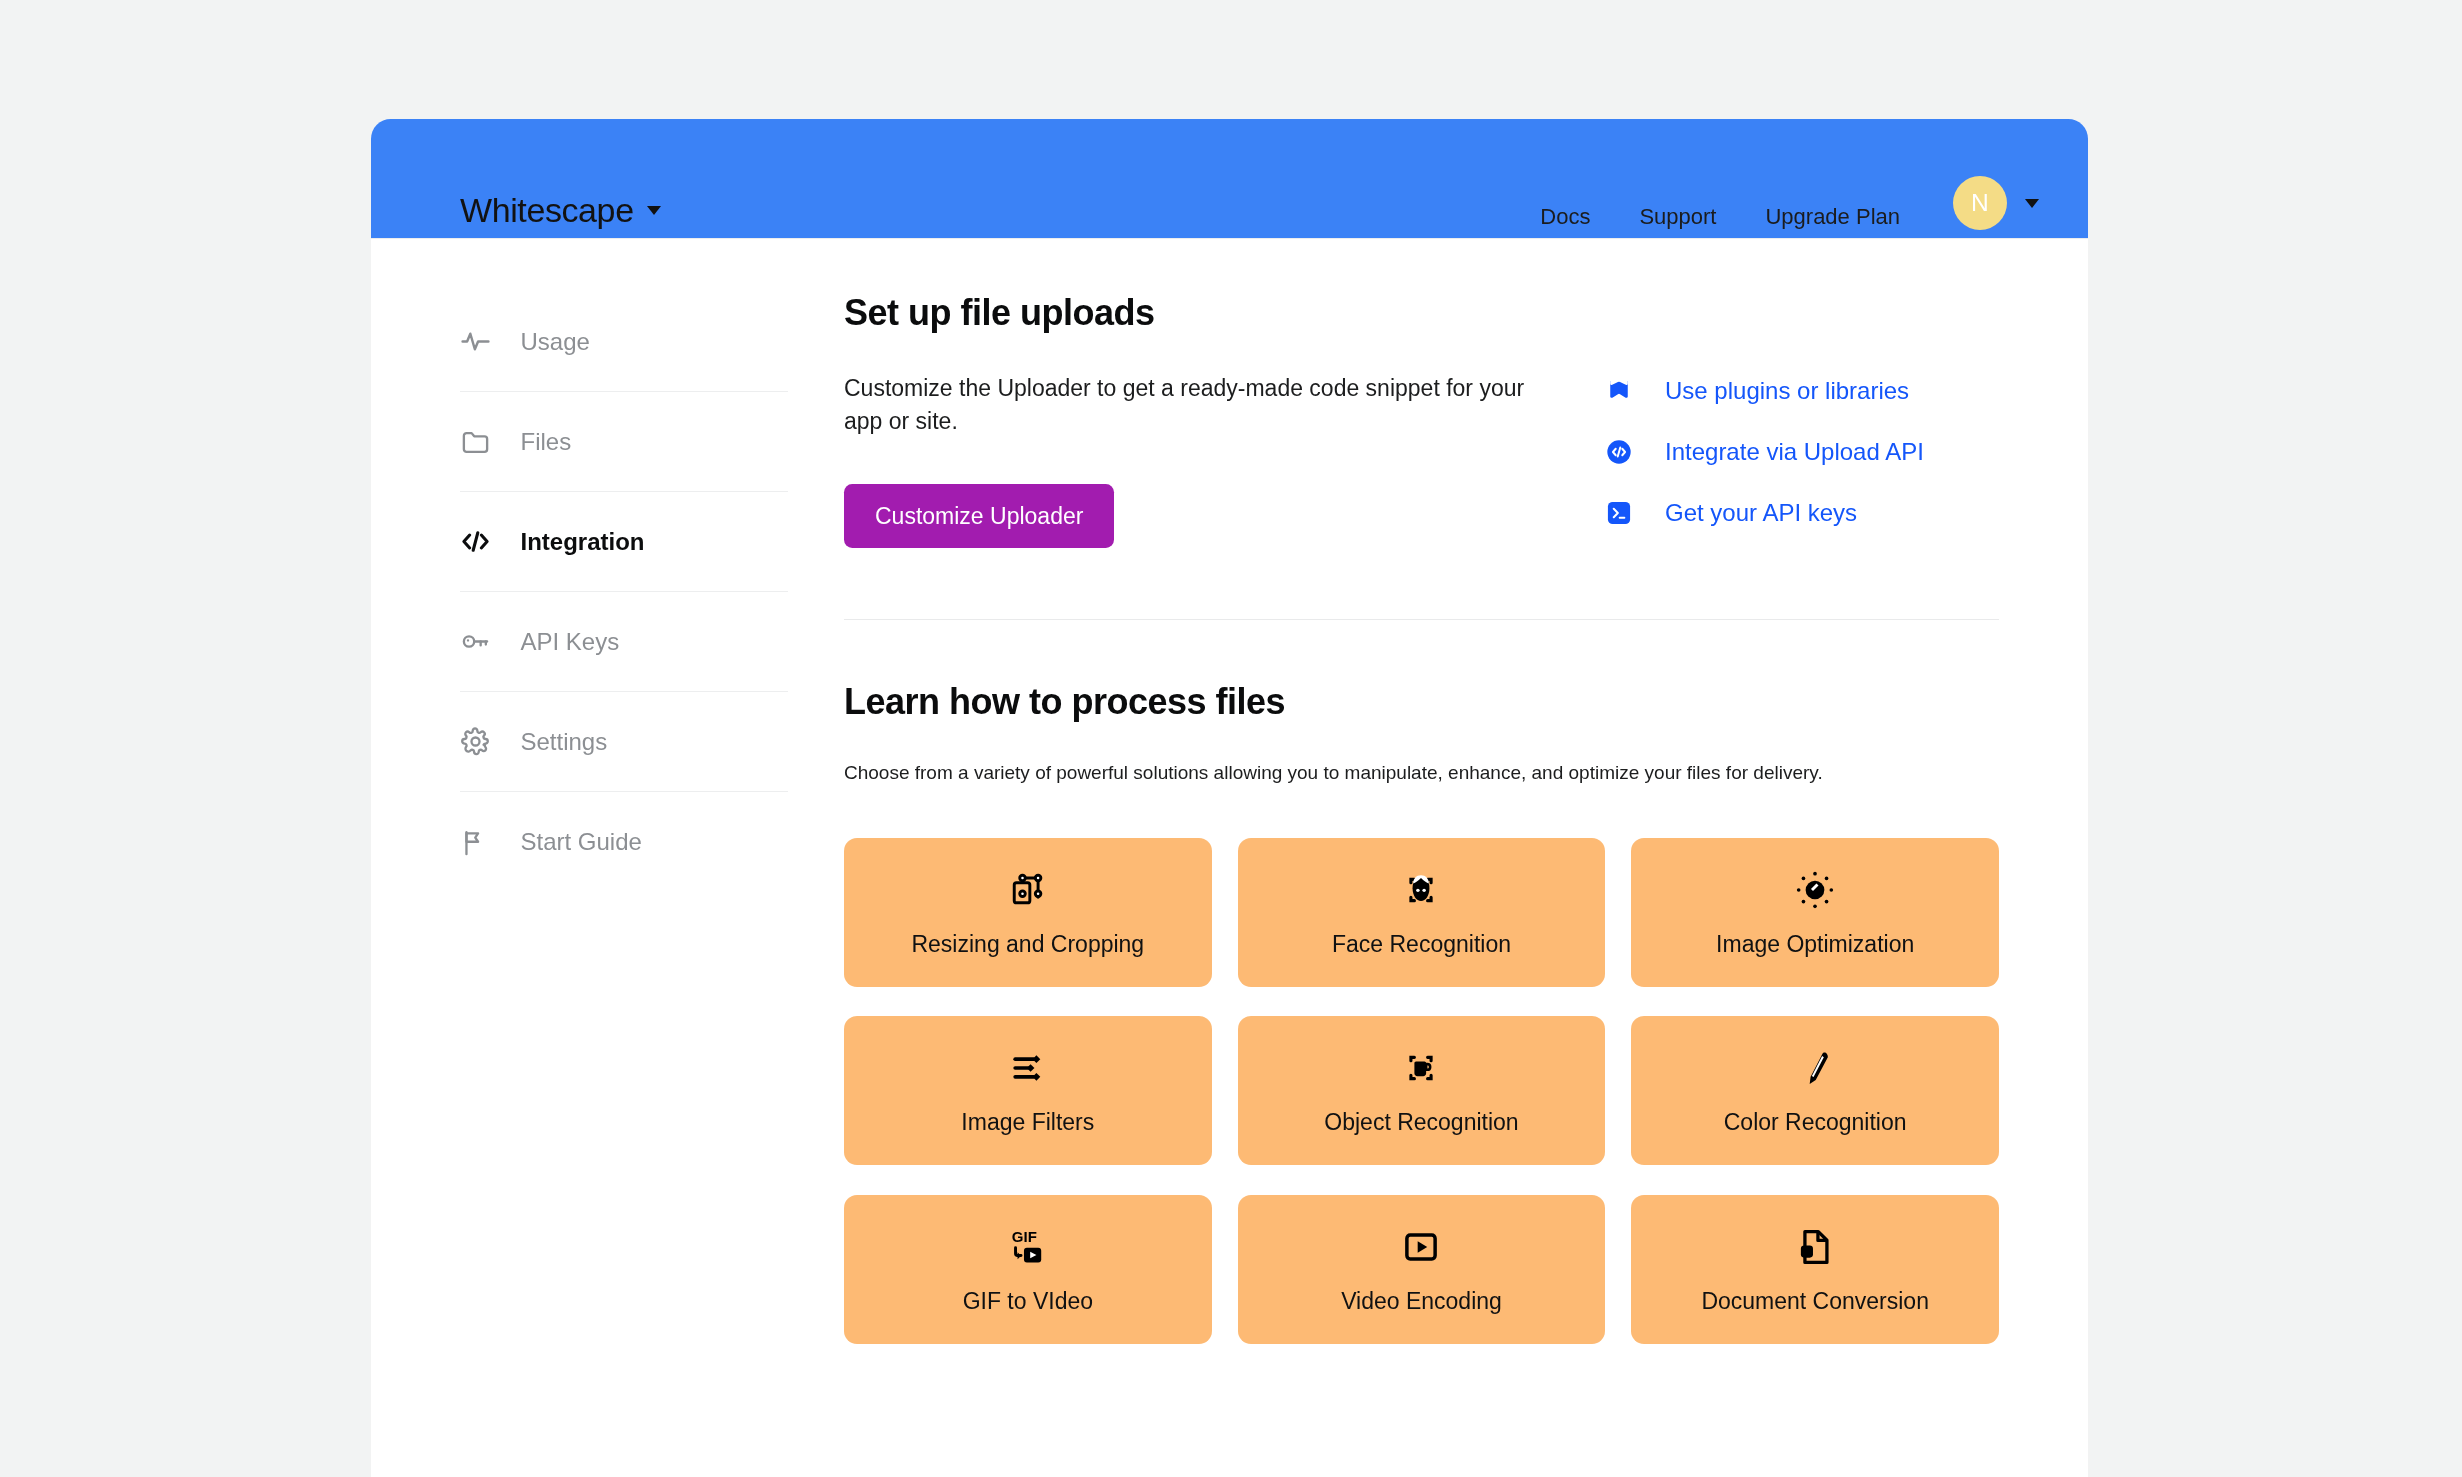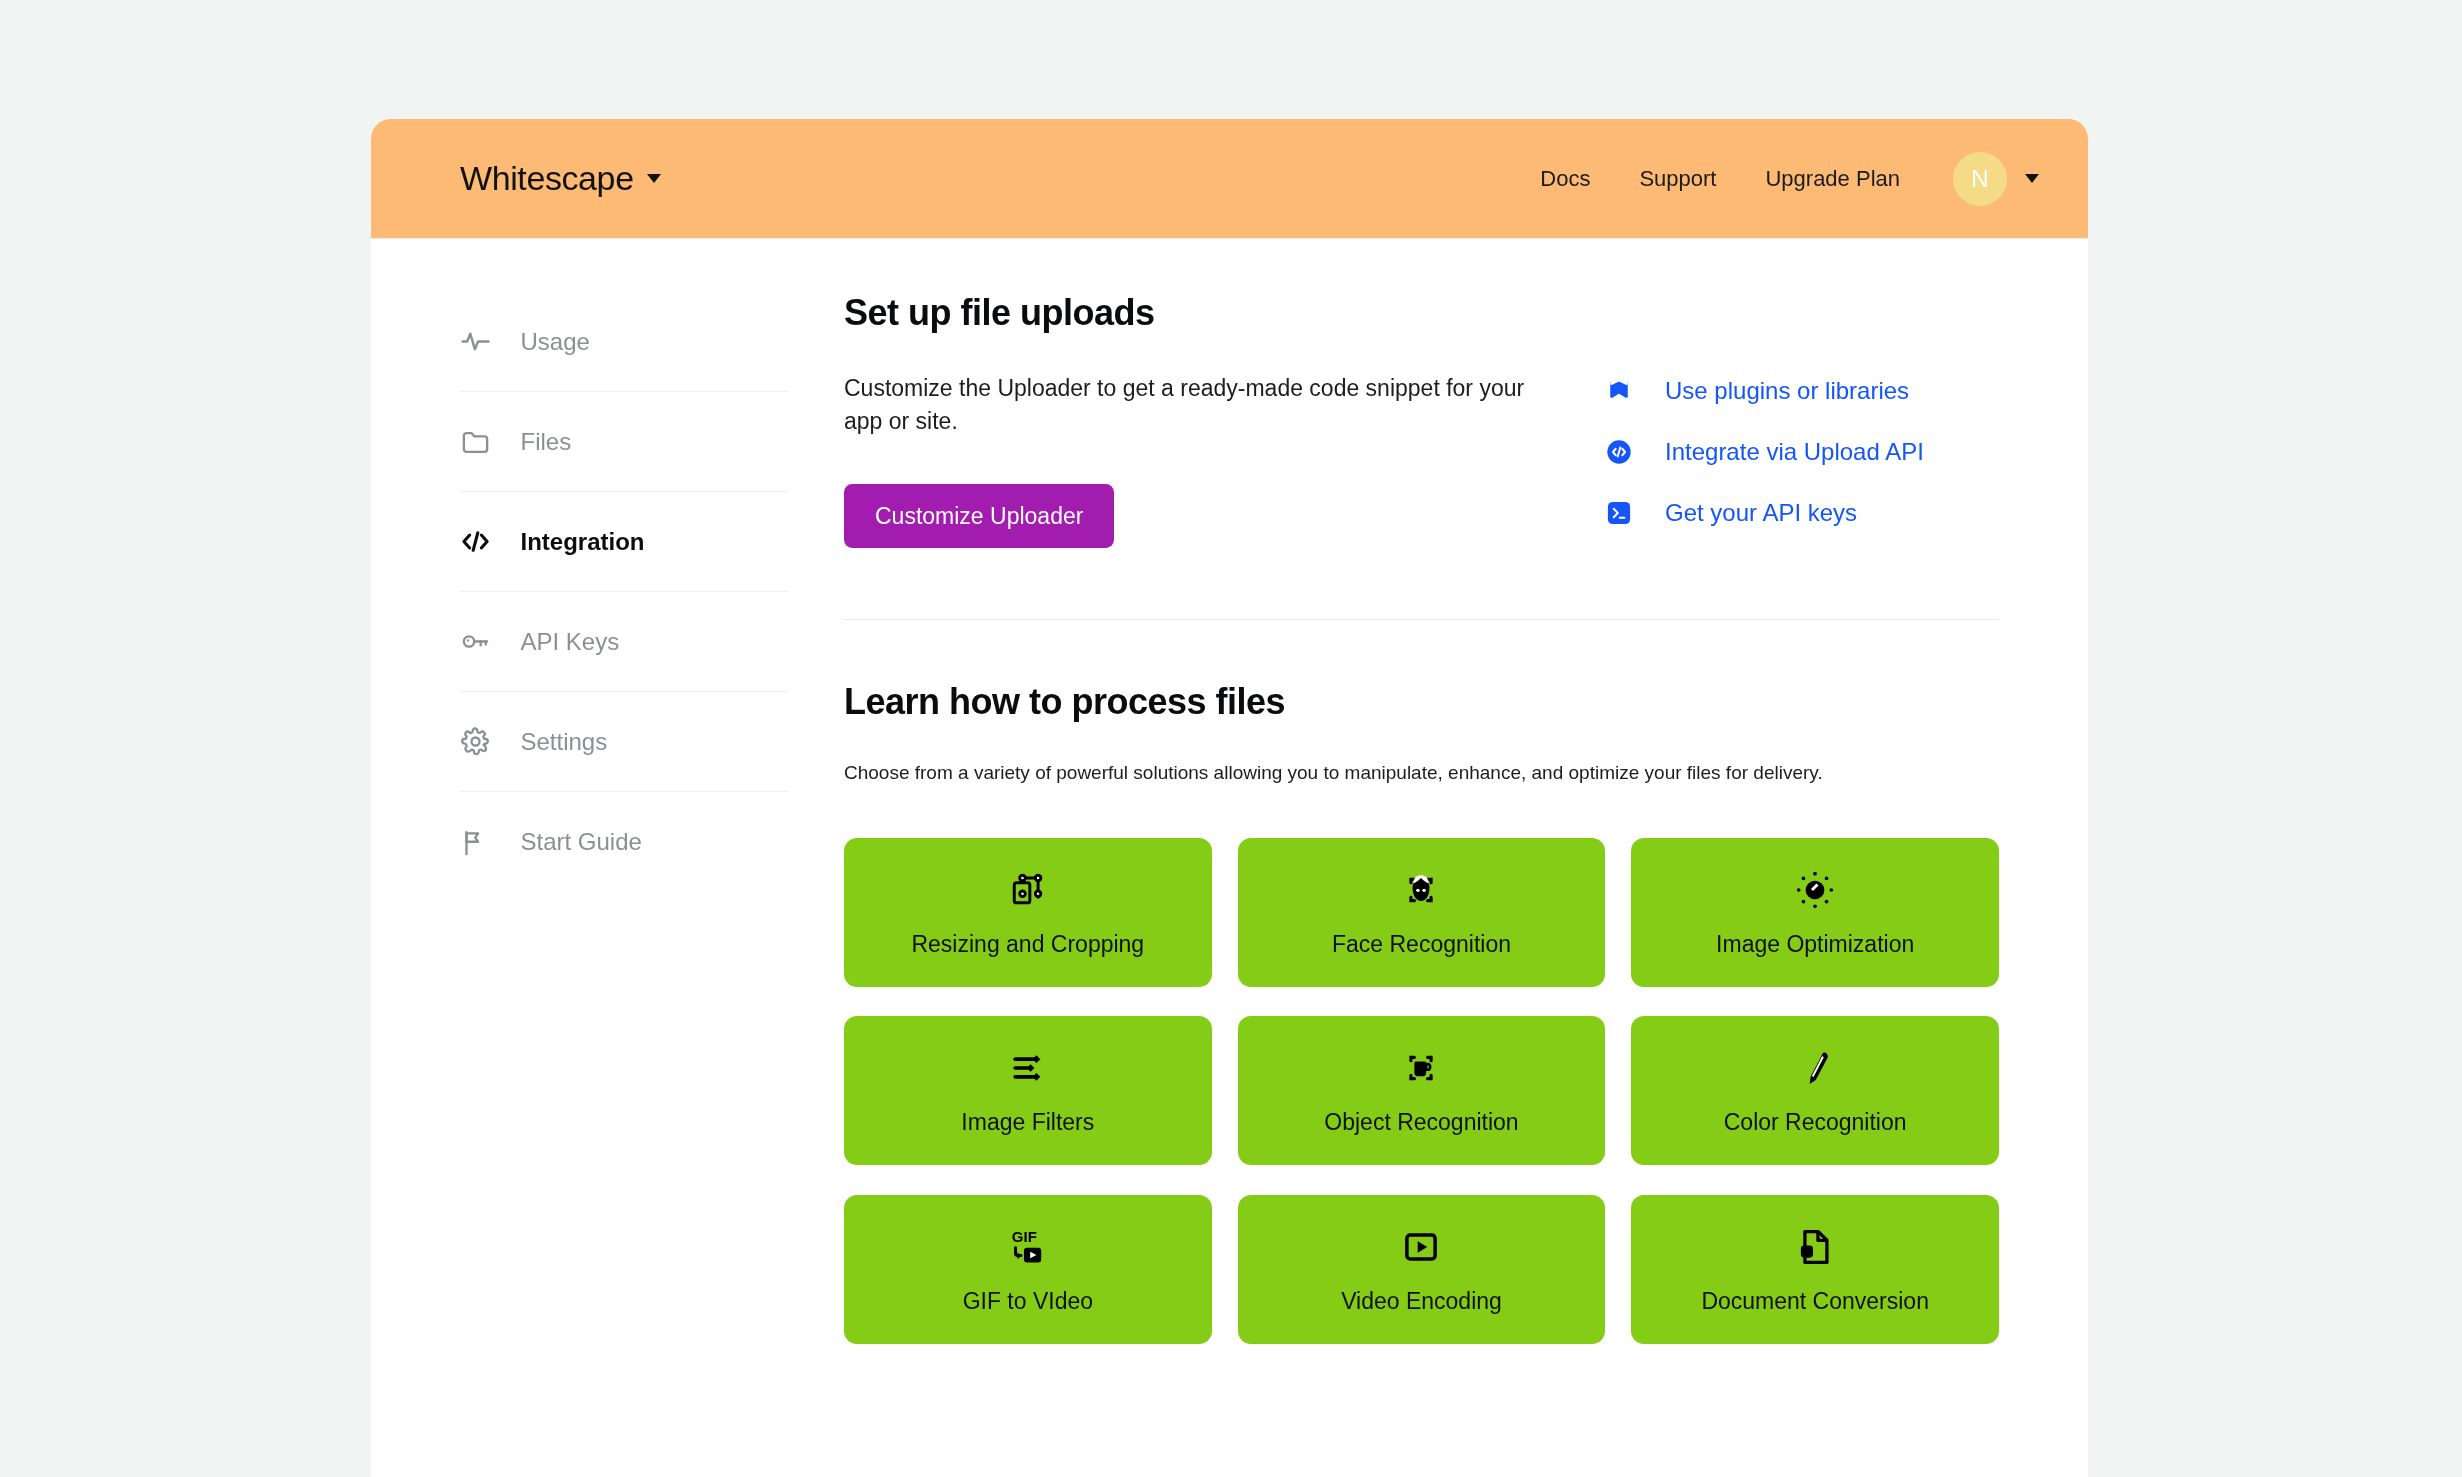--- a/index.html
+++ b/index.html
@@ -28,24 +28,24 @@
     overflow: hidden;
     display: flex;
     flex-direction: column;
   }
 
   
   .topbar {
     height: 120px;
     flex: 0 0 120px;
     display: flex;
-    align-items: center;
-    padding: 0 49px 0 89px;
+    align-items: flex-end;
+    padding: 0 49px 8px 89px;
     border-bottom: 0.8px solid #ECEDEE;
-    background: #fdba74;
+    background: #3b82f6;
   }
   .brand {
     display: flex;
     align-items: center;
     gap: 13px;
     cursor: pointer;
   }
   .brand-name {
     font-size: 34px;
     font-weight: 400;
@@ -199,21 +199,21 @@
   .cards-grid {
     margin-top: 51px;
     display: grid;
     grid-template-columns: repeat(3, 1fr);
     gap: 29.5px 26px;
     max-width: 1169px;
   }
   .card {
     height: 149px;
     border-radius: 13px;
-    background: #84cc16;
+    background: #fdba74;
     display: flex;
     flex-direction: column;
     align-items: center;
     justify-content: center;
     gap: 18px;
     cursor: pointer;
   }
   .card-icon { height: 46px; display: flex; align-items: center; justify-content: flex-start; }
   .card-icon svg { display: block; }
   .card-label {

